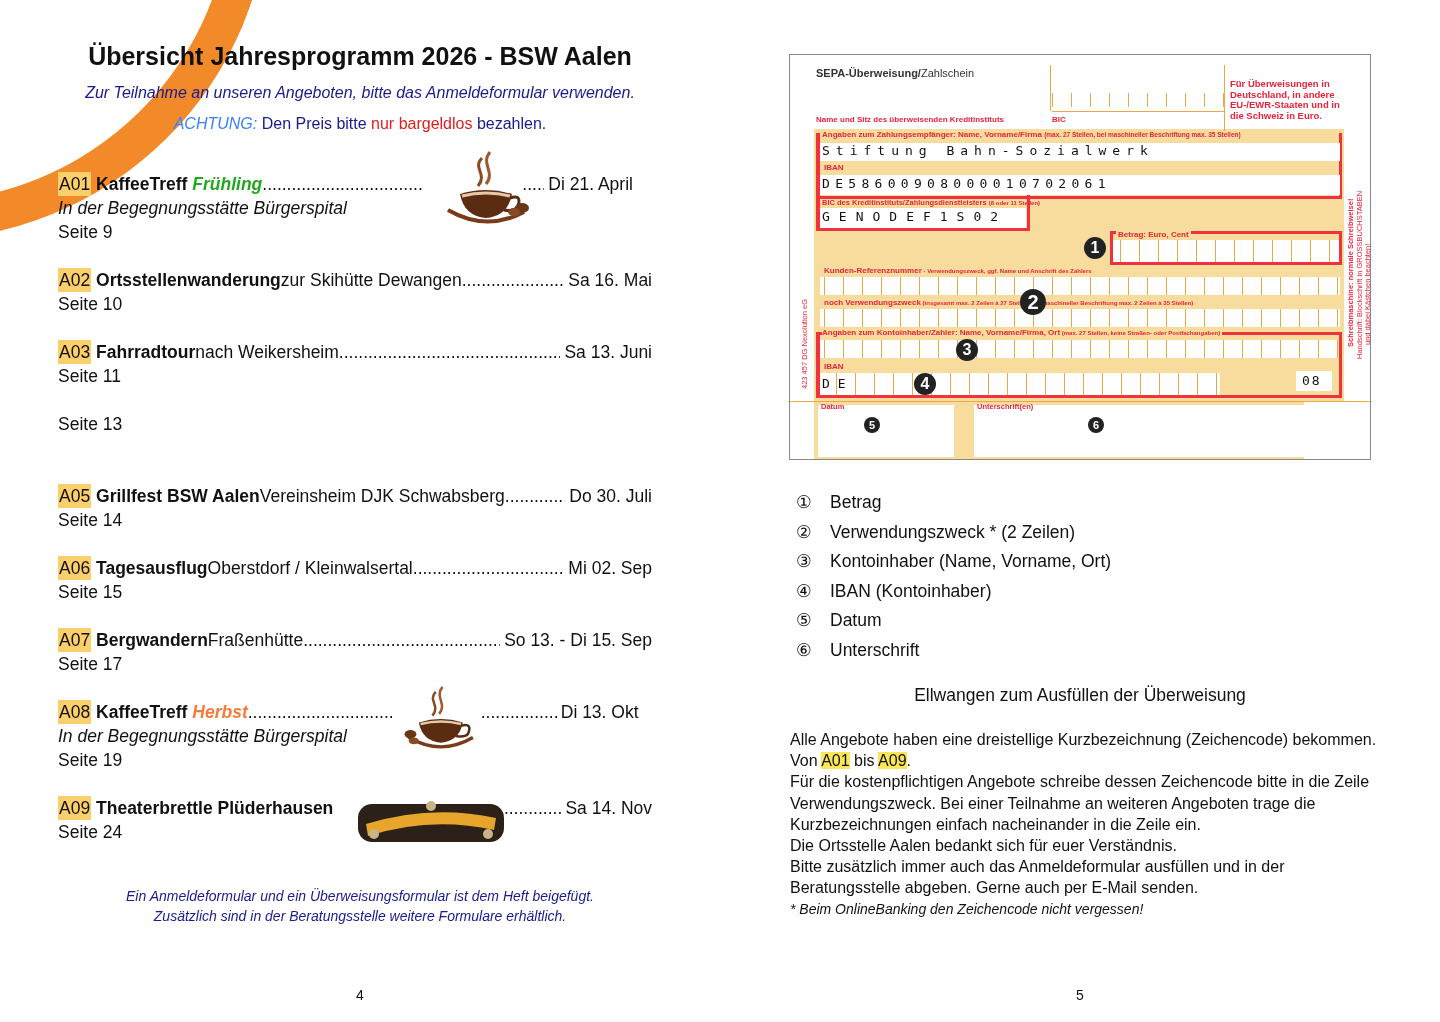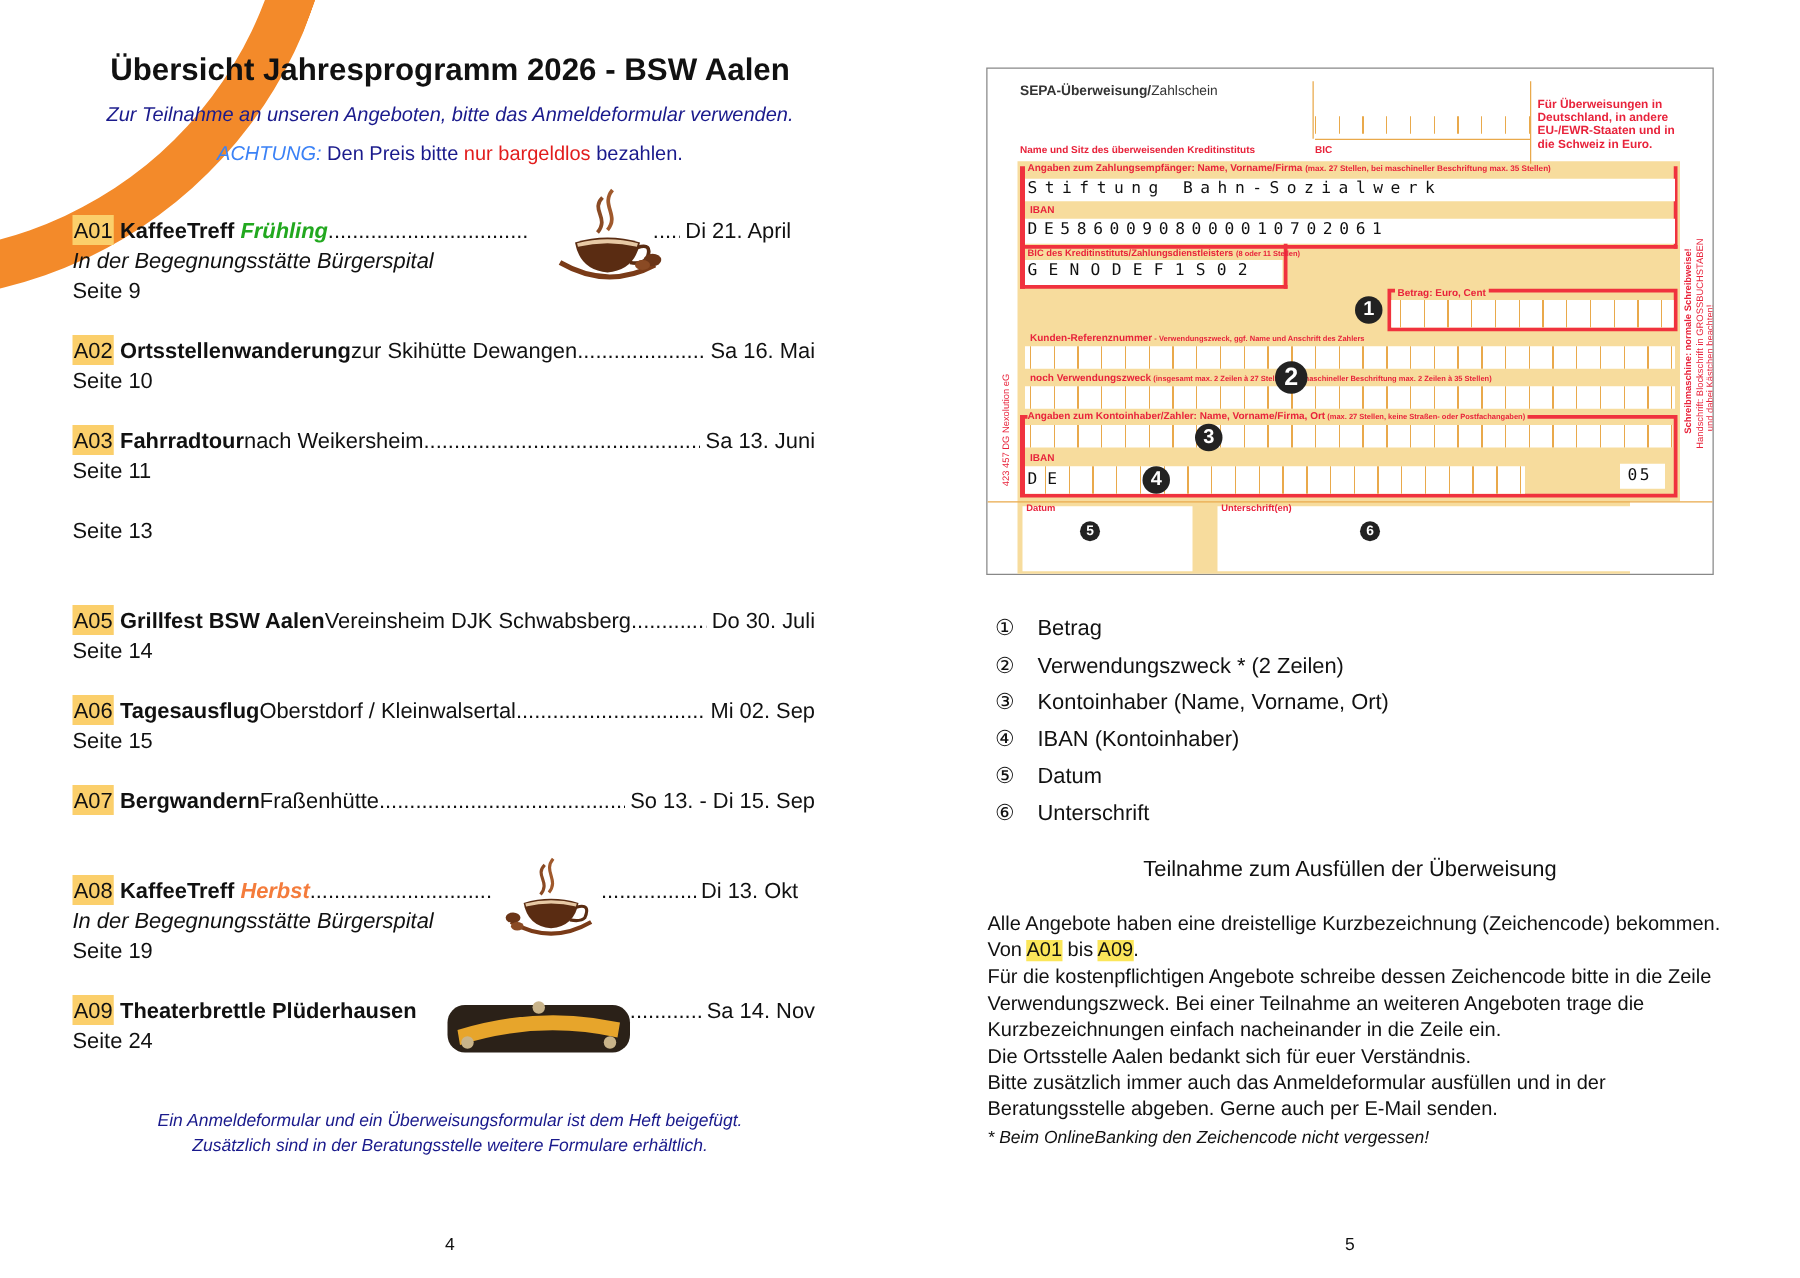--- a/index.html
+++ b/index.html
@@ -134,20 +134,21 @@
     </div>
     <div>Seite 15</div>
   </div>
 
   <div class="entry" style="top:628px;">
     <div class="row">
       <span class="code">A07</span>&nbsp;<span class="name">Bergwandern</span><span> Fraßenhütte</span>
       <span class="dots"></span>
       <span class="date">So 13. - Di 15. Sep</span>
     </div>
+    <div>Seite 17</div>
   </div>
 
   <div class="entry" style="top:700px;">
     <div class="row">
       <span class="code">A08</span>&nbsp;<span class="name">KaffeeTreff</span>&nbsp;<span class="orange">Herbst</span>
       <span class="dots" style="max-width:145px;"></span>
       <span class="gap" style="width:88px;"></span>
       <span class="dots" style="flex:none; width:76px;"></span>
       <span class="date">Di 13. Okt</span>
     </div>
@@ -244,21 +245,21 @@
     <div class="white" style="left:30px; top:285px; width:518px; height:18px;"></div>
     <div class="ticks" style="left:34px; top:285px; width:514px; height:18px;"></div>
     <div class="badge" style="left:166px; top:284px;">3</div>
 
     <div class="txt" style="left:34px; top:307px; font-size:8px;">IBAN</div>
     <div class="white" style="left:30px; top:318px; width:400px; height:22px;"></div>
     <div class="ticks" style="left:46px; top:318px; width:384px; height:22px;"></div>
     <div class="mono" style="left:32px; top:321px; letter-spacing:8px;">DE</div>
     <div class="badge" style="left:124px; top:318px;">4</div>
     <div class="white" style="left:506px; top:316px; width:36px; height:20px;"></div>
-    <div class="mono" style="left:512px; top:318px; letter-spacing:2px;">05</div>
+    <div class="mono" style="left:512px; top:318px; letter-spacing:2px;">08</div>
 
     <div style="position:absolute; left:0; top:346px; width:582px; height:1px; background:#e9a94b;"></div>
     <div class="white" style="left:28px; top:350px; width:136px; height:52px;"></div>
     <div class="txt" style="left:31px; top:347px; font-size:7.5px;">Datum</div>
     <div class="badge small" style="left:74px; top:362px;">5</div>
     <div class="white" style="left:184px; top:350px; width:330px; height:52px;"></div>
     <div class="txt" style="left:187px; top:347px; font-size:7.5px;">Unterschrift(en)</div>
     <div class="badge small" style="left:298px; top:362px;">6</div>
 
     <div class="vert" style="left:10px; top:334px; font-size:7.5px;">423 457   DG Nexolution eG</div>
@@ -269,21 +270,21 @@
 
   <div class="legend">
     <div><span class="n">①</span><span>Betrag</span></div>
     <div><span class="n">②</span><span>Verwendungszweck * (2 Zeilen)</span></div>
     <div><span class="n">③</span><span>Kontoinhaber (Name, Vorname, Ort)</span></div>
     <div><span class="n">④</span><span>IBAN (Kontoinhaber)</span></div>
     <div><span class="n">⑤</span><span>Datum</span></div>
     <div><span class="n">⑥</span><span>Unterschrift</span></div>
   </div>
 
-  <div class="hint-title">Teilnahme zum Ausfüllen der Überweisung</div>
+  <div class="hint-title">Ellwangen zum Ausfüllen der Überweisung</div>
 
   <div class="hint">
     <div><span>Alle Angebote haben eine dreistellige Kurzbezeichnung (Zeichencode) bekommen. Von </span><span class="hl">A01</span><span> bis </span><span class="hl">A09</span><span>.</span></div>
     <div>Für die kostenpflichtigen Angebote schreibe dessen Zeichencode bitte in die Zeile Verwendungszweck. Bei einer Teilnahme an weiteren Angeboten trage die Kurzbezeichnungen einfach nacheinander in die Zeile ein.</div>
     <div>Die Ortsstelle Aalen bedankt sich für euer Verständnis.</div>
     <div>Bitte zusätzlich immer auch das Anmeldeformular ausfüllen und in der Beratungsstelle abgeben. Gerne auch per E-Mail senden.</div>
     <div class="star">* Beim OnlineBanking den Zeichencode nicht vergessen!</div>
   </div>
 
   <div class="page-num">5</div>

